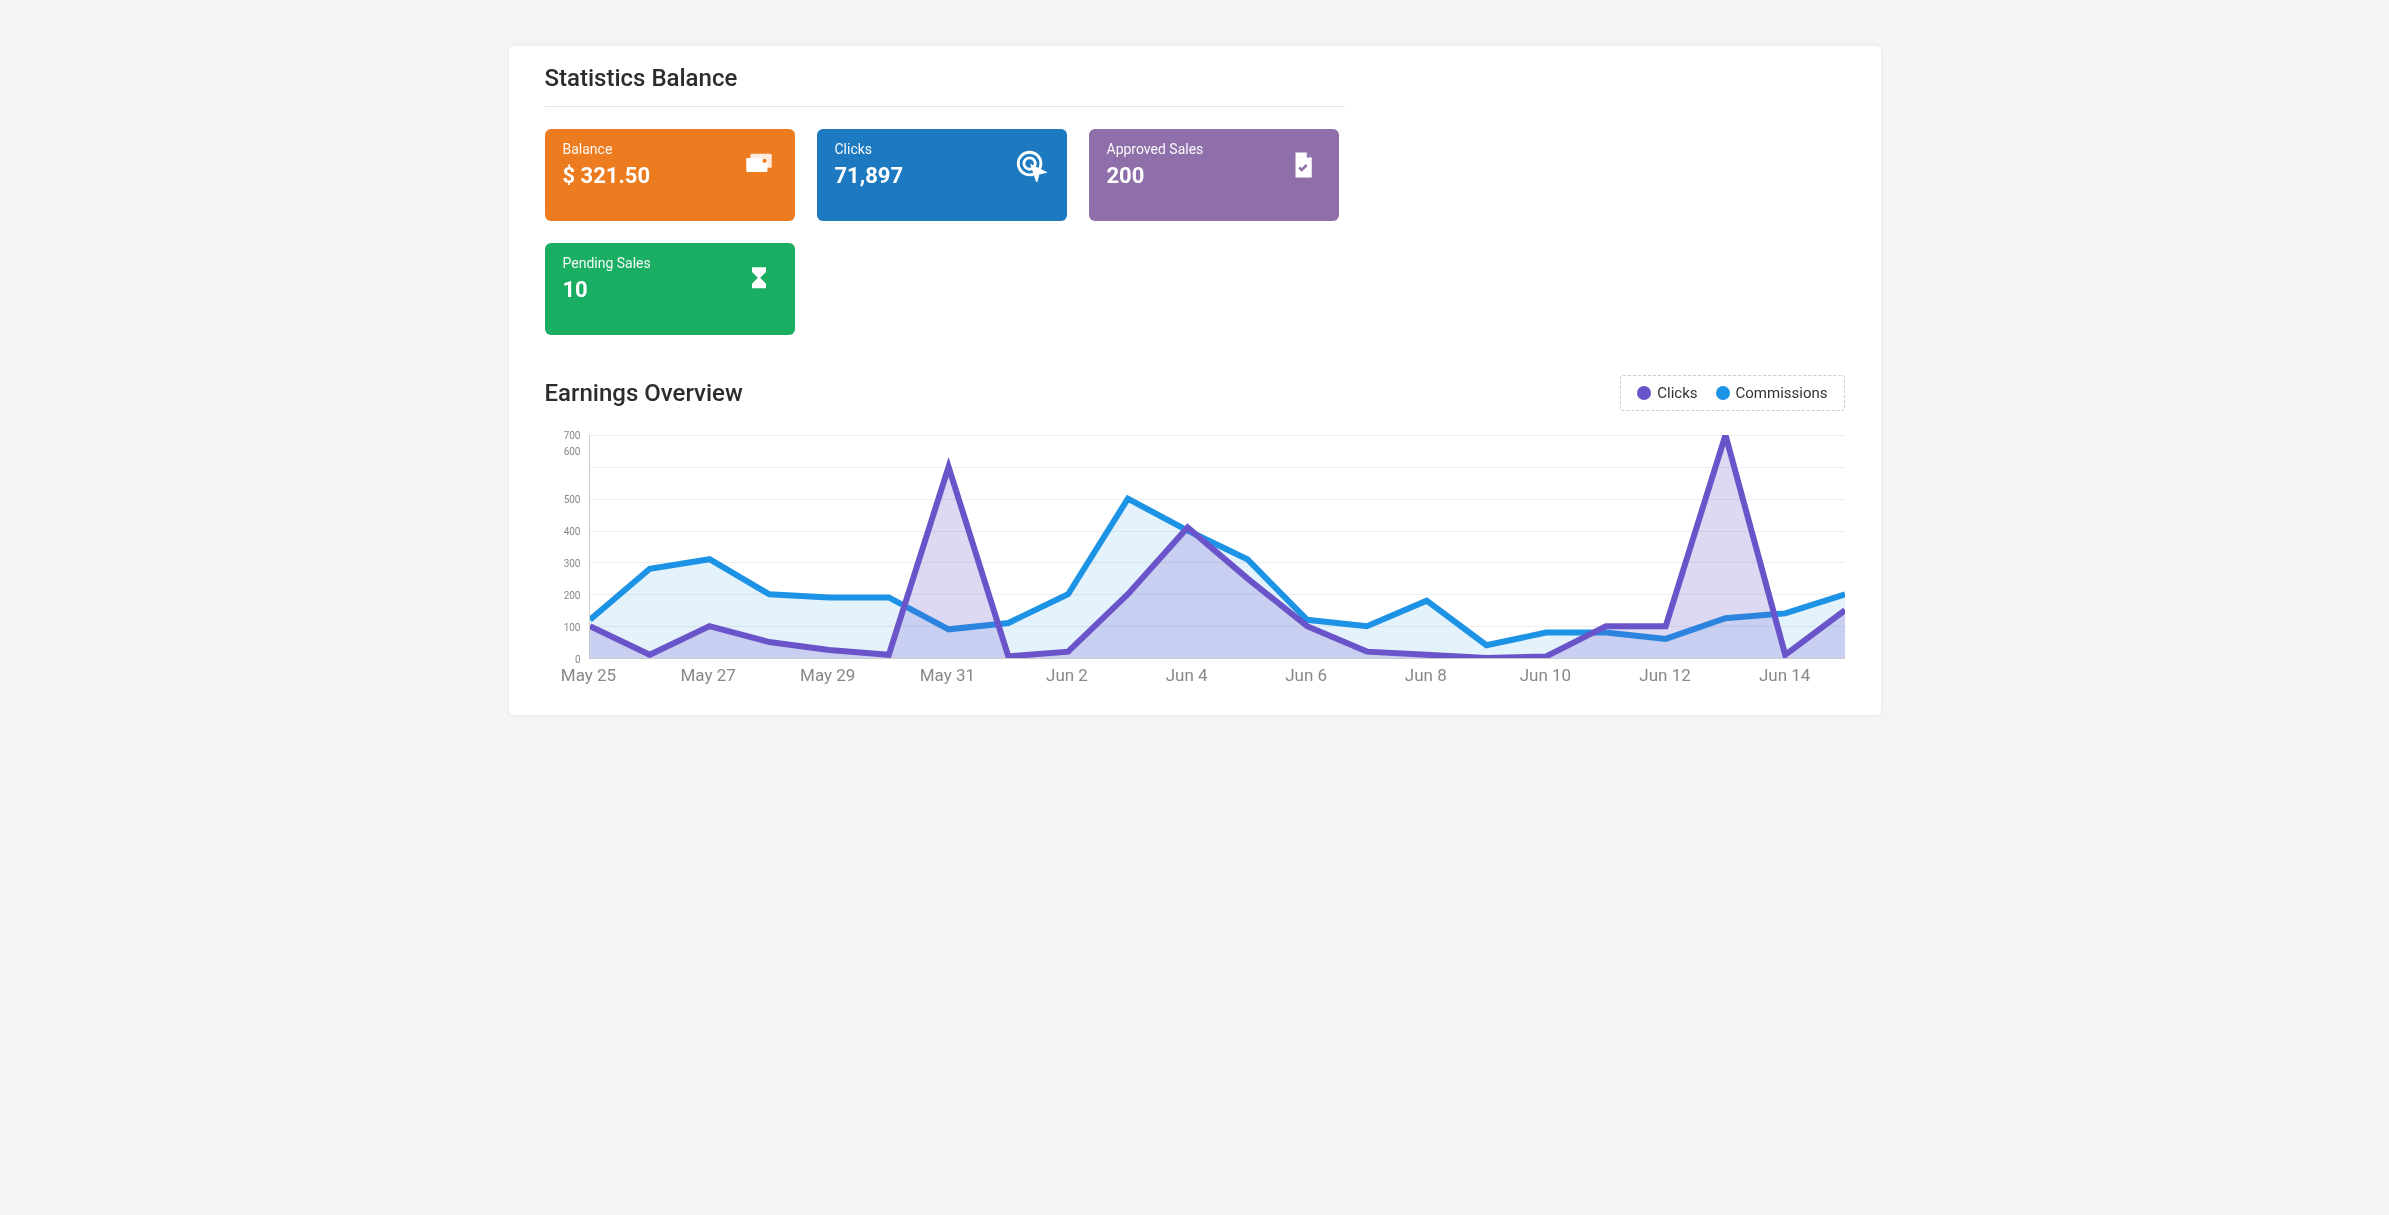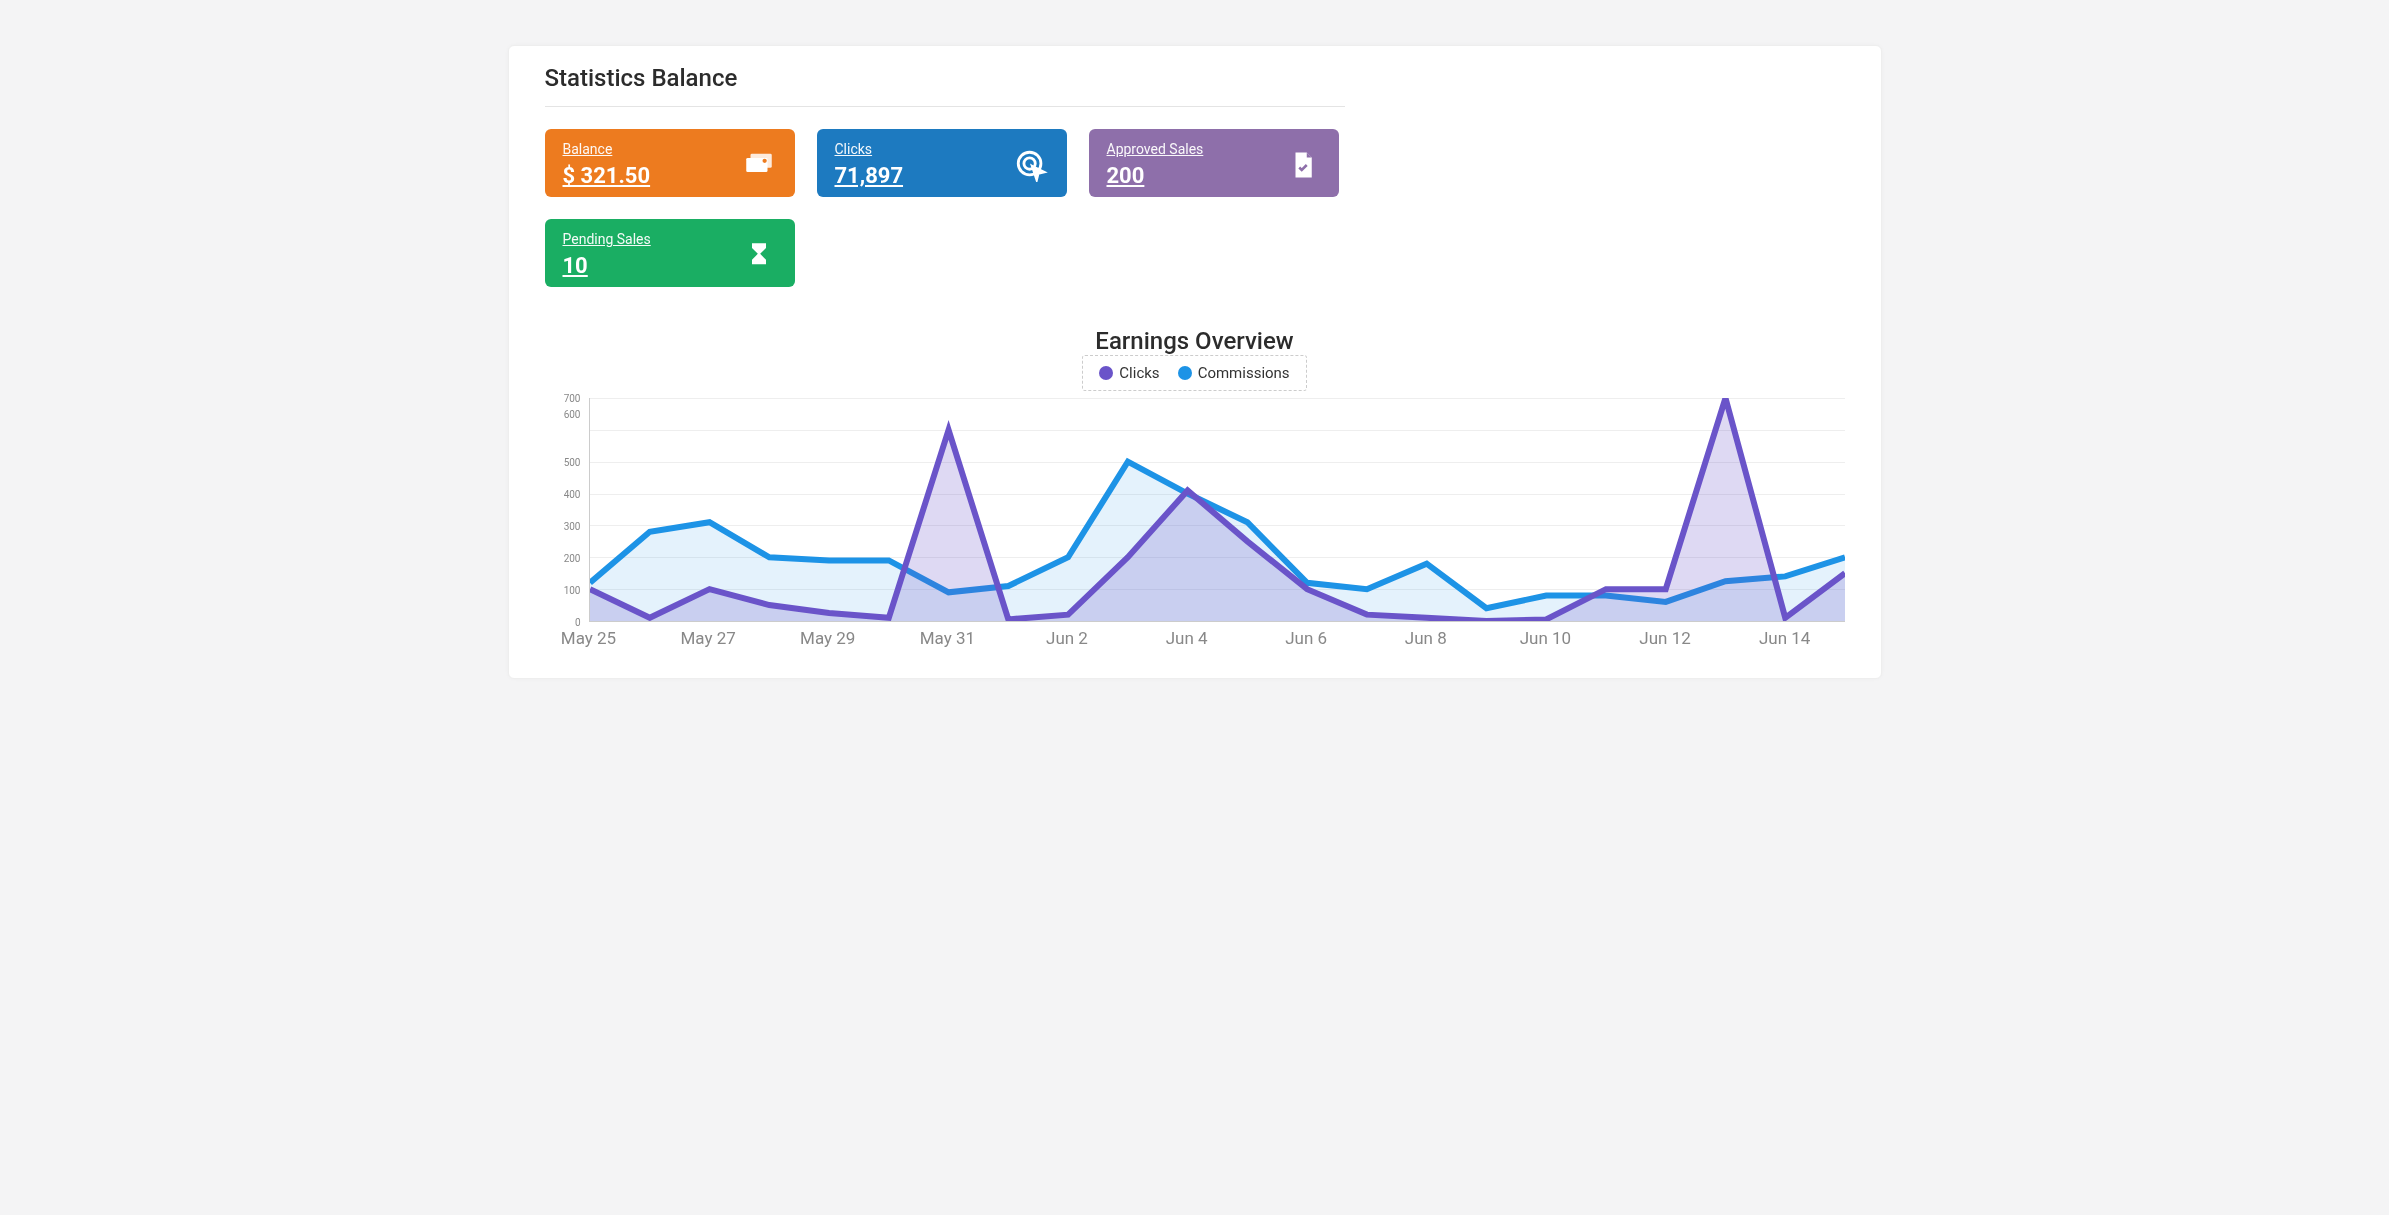--- a/index.html
+++ b/index.html
@@ -1,30 +1,30 @@
 <!DOCTYPE html>
 <html><head>
 <meta charset="utf-8">
 <style>
   html,body{margin:0;padding:0;background:#f4f4f5;font-family:-apple-system,BlinkMacSystemFont,"Segoe UI",Roboto,Helvetica,Arial,sans-serif;color:#222;}
   .page{display:flex;justify-content:center;padding:45px 50px 60px;}
   .panel{background:#fff;border:1px solid #eee;border-radius:6px;width:1300px;padding:18px 36px 30px;box-shadow:0 0 4px rgba(0,0,0,0.03);}
   .section-title{font-size:24px;font-weight:500;color:#2c2c2c;margin:0 0 14px;}
   .divider{border:none;border-top:1px solid #e4e4e4;margin:0 0 22px;}
   .cards{display:flex;flex-wrap:wrap;gap:22px 22px;margin-bottom:40px;}
-  .card{width:250px;height:68px;border-radius:6px;color:#fff;padding:12px 18px 0;box-sizing:border-box;display:flex;justify-content:space-between;align-items:flex-start;text-decoration:underline;}
+  .card{width:250px;height:92px;border-radius:6px;color:#fff;padding:12px 18px 0;box-sizing:border-box;display:flex;justify-content:space-between;align-items:flex-start;}
   .card .txt{display:flex;flex-direction:column;gap:6px;}
   .card .lbl{font-size:14px;font-weight:400;opacity:0.95;}
   .card .val{font-size:22px;font-weight:700;}
   .card .ico{width:36px;height:36px;display:flex;align-items:center;justify-content:center;margin-top:6px;}
   .card.orange{background:#ed7b1f;}
   .card.blue{background:#1d7ac0;}
   .card.purple{background:#8e6faa;}
   .card.green{background:#1aae63;}
-  .earn-row{display:flex;align-items:center;justify-content:space-between;margin:0 0 7px;flex-direction:column;}
+  .earn-row{display:flex;align-items:center;justify-content:space-between;margin:0 0 24px;}
   .earn-title{font-size:24px;font-weight:500;color:#2c2c2c;margin:0;}
   .legend-box{border:1px dashed #ccc;border-radius:3px;padding:8px 16px;display:flex;gap:18px;align-items:center;font-size:15px;color:#333;}
   .legend-item{display:flex;align-items:center;gap:6px;}
   .legend-dot{width:14px;height:14px;border-radius:50%;}
   .chart-wrap{position:relative;height:250px;margin-top:6px;}
   .y-axis{position:absolute;left:0;top:0;bottom:26px;width:42px;}
   .y-tick{position:absolute;right:6px;font-size:10px;color:#888;transform:translateY(-50%);text-align:center;}
   .plot{position:absolute;left:44px;right:0;top:0;bottom:26px;border-left:1px solid #ccc;border-bottom:1px solid #ccc;}
   .grid-line{position:absolute;left:0;right:0;height:1px;background:#eee;}
   svg.chart-svg{position:absolute;left:0;top:0;width:100%;height:100%;}

